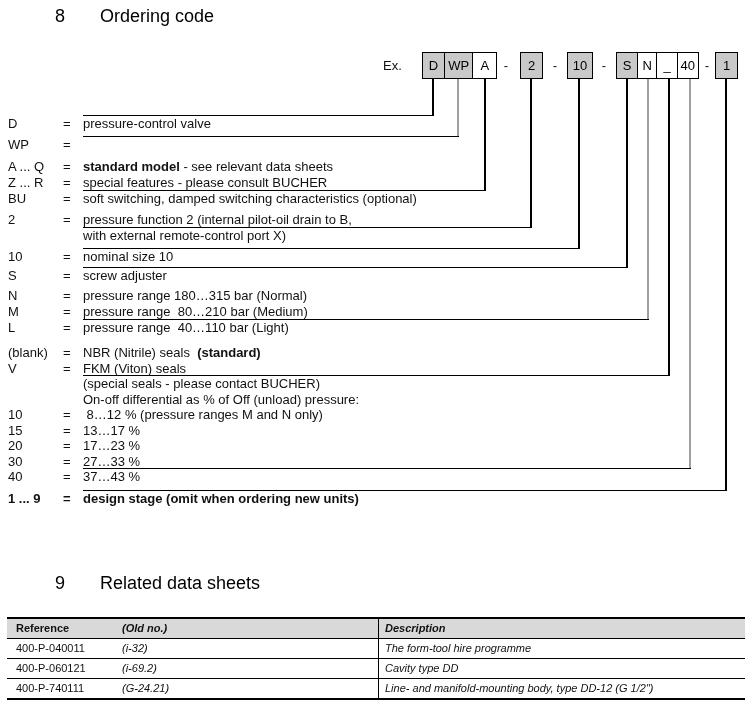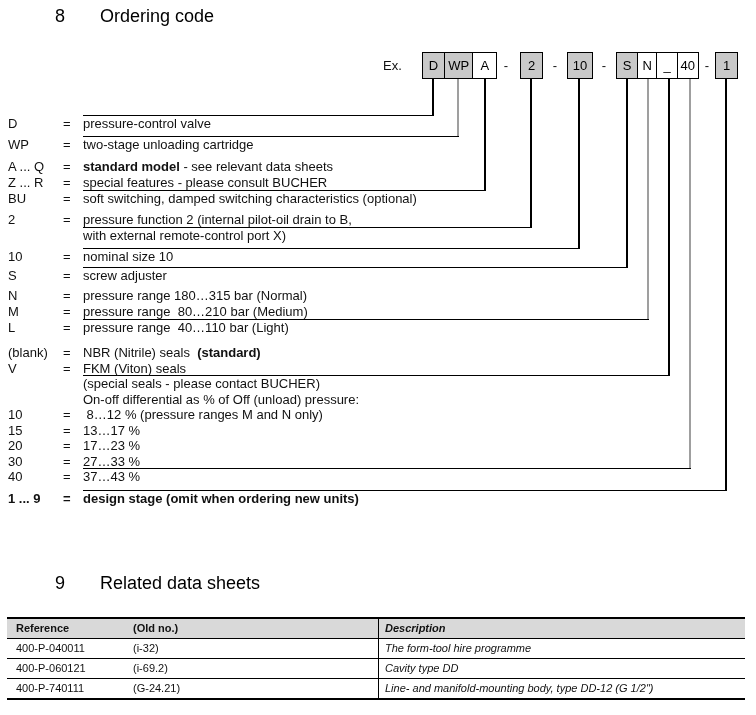--- a/index.html
+++ b/index.html
@@ -32,21 +32,21 @@
   .orow .desc{position:absolute;left:83px;}
   .b{font-weight:bold;}
 
   
   .tbl{position:absolute;left:7px;top:617px;width:738px;box-sizing:border-box;
        border-top:2px solid #000;border-bottom:2px solid #000;}
   .trow{position:relative;height:19px;line-height:19px;font-size:11px;border-bottom:1px solid #000;text-align:center;}
   .trow.last{border-bottom:none;}
   .trow.head{background:#d9d9d9;font-weight:bold;}
   .tc1{position:absolute;left:9px;white-space:pre;}
-  .tc2{position:absolute;left:126px;white-space:pre;}
+  .tc2{position:absolute;left:115px;white-space:pre;font-style:italic;}
   .tc3{position:absolute;left:378px;white-space:pre;font-style:italic;}
   .tdiv{position:absolute;left:371px;top:0;bottom:0;width:1px;background:#000;}
 </style>
 </head>
 <body>
 
 <div class="page">
 
   <div class="h1" style="top:4px;"><span class="num">8</span><span>Ordering code</span></div>
 
@@ -96,21 +96,21 @@
   <div class="hl" style="top:267px;width:545px;"></div>
   <div class="hl" style="top:319px;width:566px;"></div>
   <div class="hl" style="top:375px;width:587px;"></div>
   <div class="hl" style="top:468px;width:608px;"></div>
   <div class="hl" style="top:490px;width:644px;"></div>
 
   <div class="orow" style="top:100px;">
     <span class="code">D</span><span class="eq">=</span><span class="desc">pressure-control valve</span>
   </div>
   <div class="orow" style="top:121px;">
-    <span class="code">WP</span><span class="eq">=</span><span class="desc">two-stage unloading cartridge</span>
+    <span class="code">WP</span><span class="eq">=</span>
   </div>
   <div class="orow" style="top:143px;">
     <span class="code">A ... Q</span><span class="eq">=</span><span class="desc"><span class="b">standard model</span><span> - see relevant data sheets</span></span>
   </div>
   <div class="orow" style="top:159px;">
     <span class="code">Z ... R</span><span class="eq">=</span><span class="desc">special features - please consult BUCHER</span>
   </div>
   <div class="orow" style="top:175px;">
     <span class="code">BU</span><span class="eq">=</span><span class="desc">soft switching, damped switching characteristics (optional)</span>
   </div>

